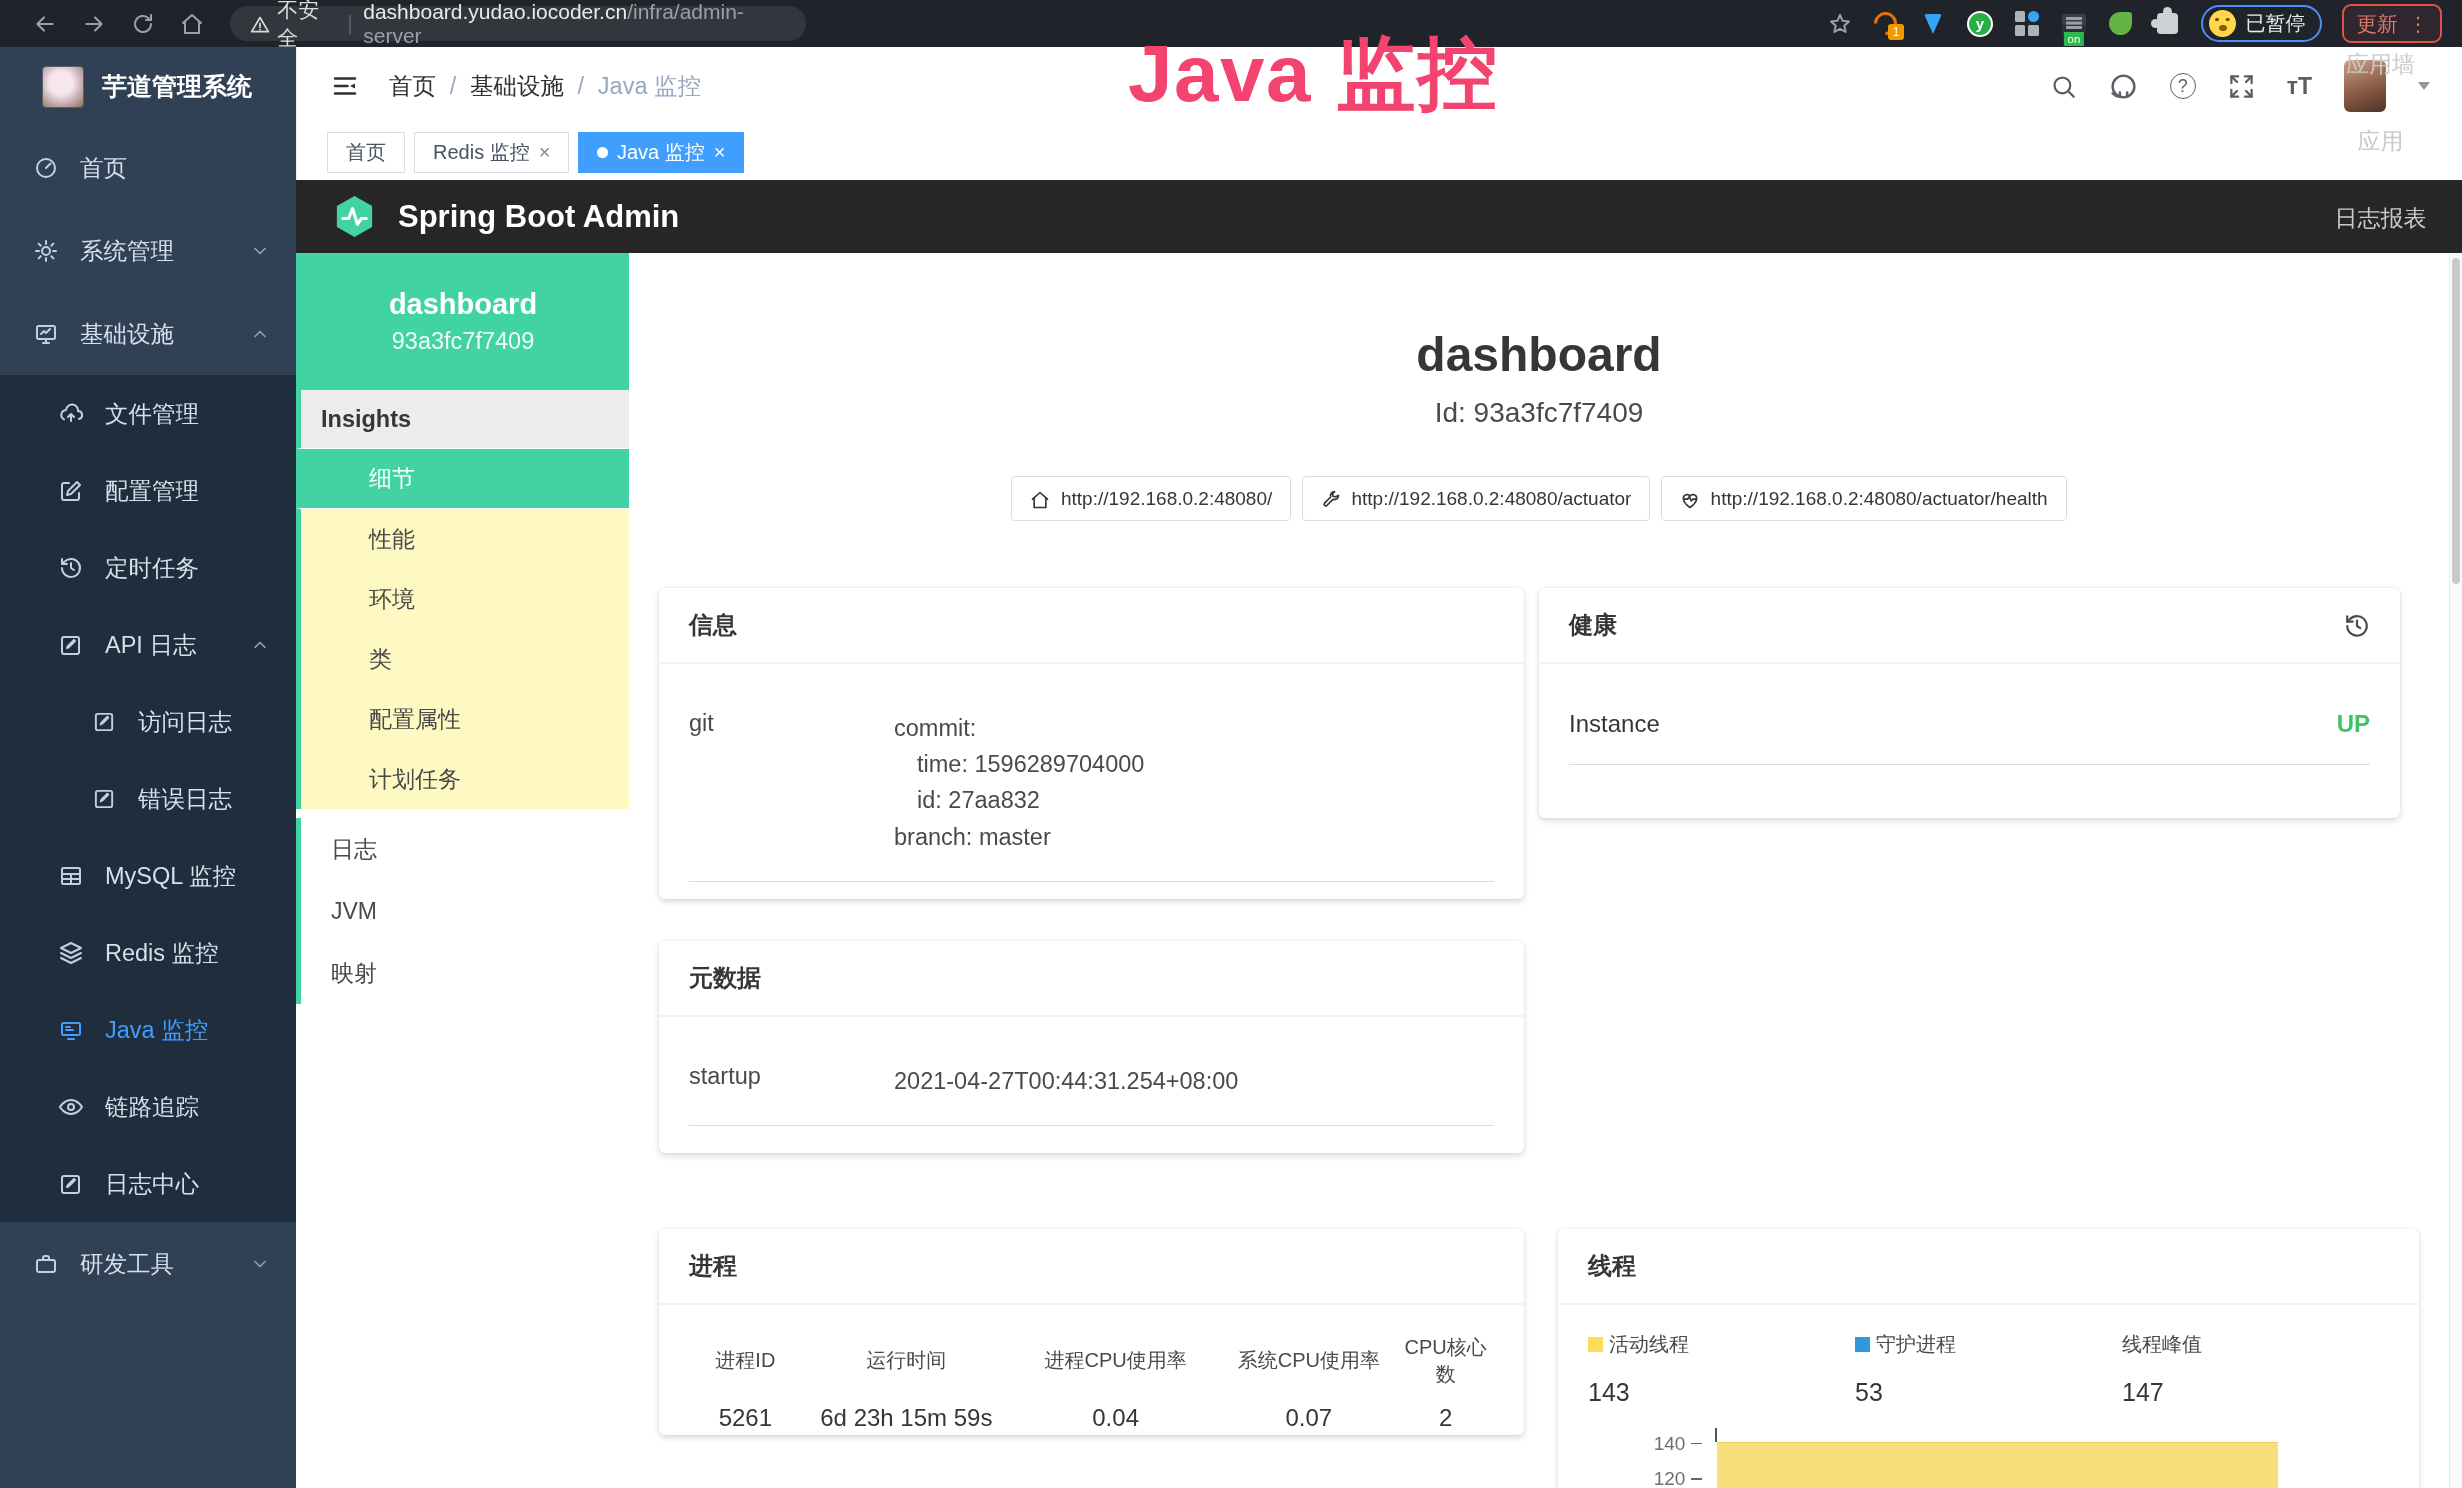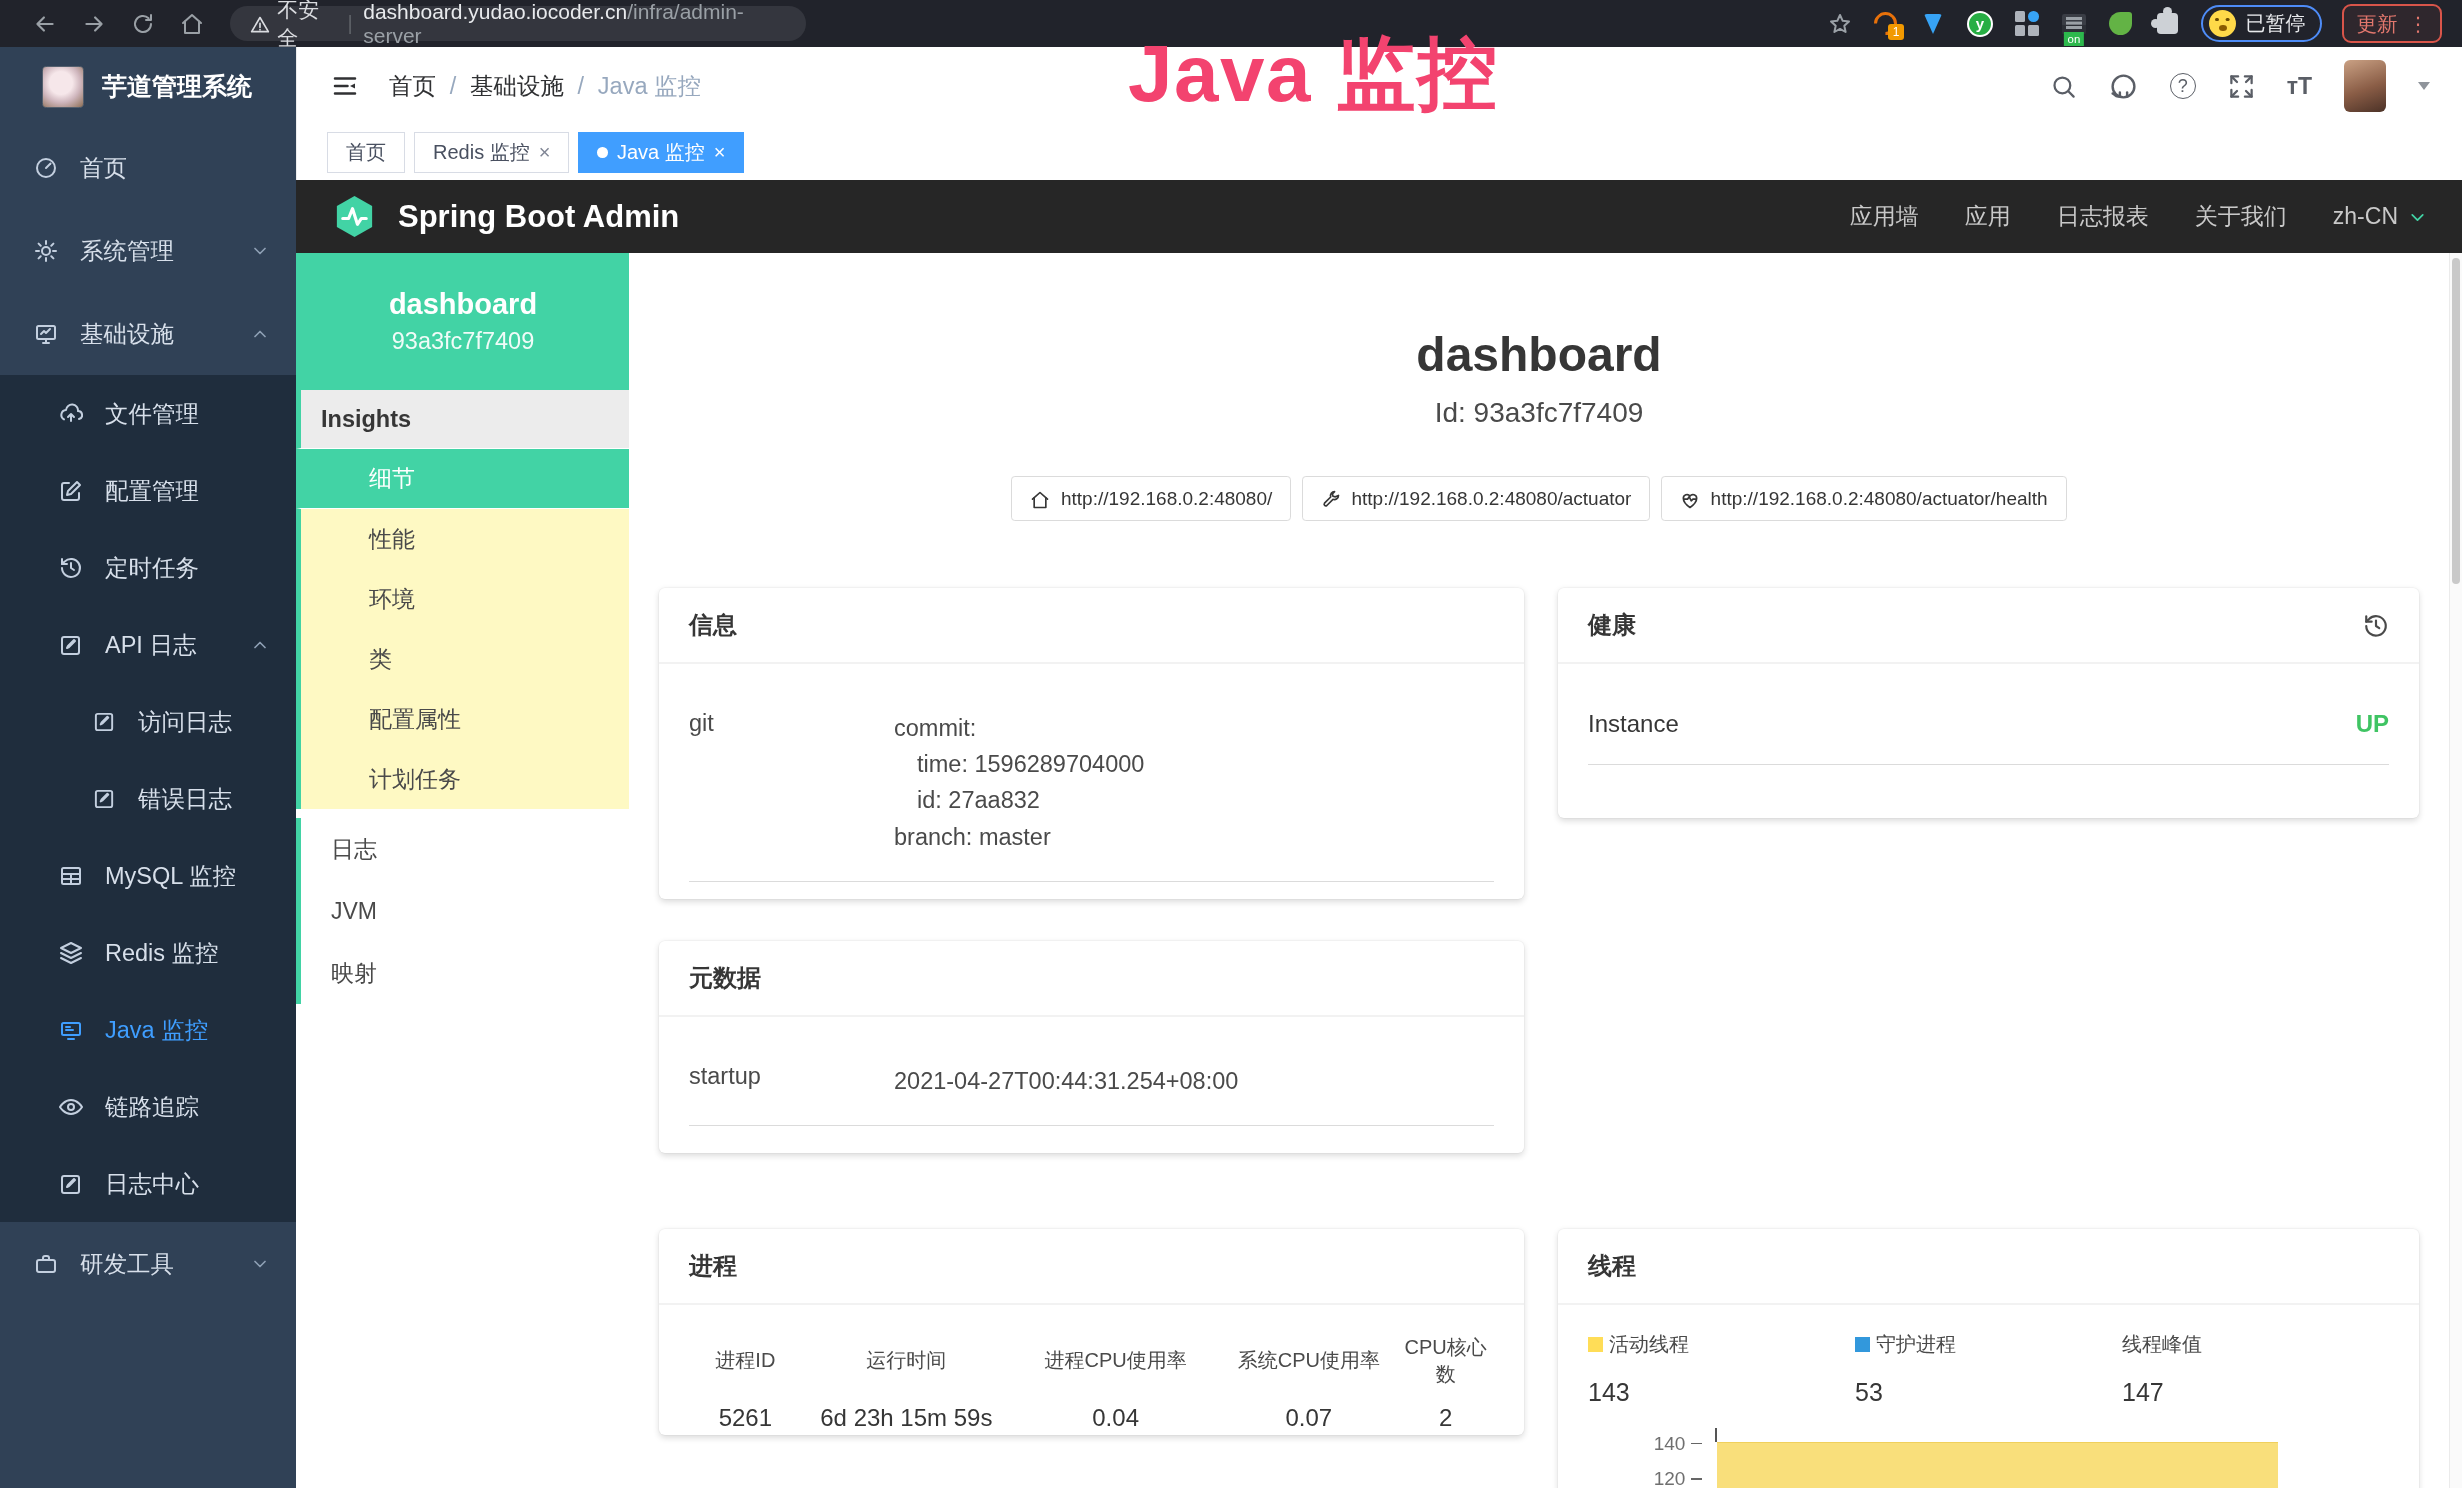--- a/index.html
+++ b/index.html
@@ -73,21 +73,21 @@
   .vtab { height:41px; display:flex; align-items:center; padding:0 18px; border:0.8px solid #d8dce5; background:#fff; color:#495060; font-size:20px; gap:9px; }
   .vtab .x { font-size:20px; color:#808695; }
   .vtab.active { background:#409eff; border-color:#409eff; color:#fff; }
   .vtab.active .x { color:#fff; }
   .dot { width:10.6px; height:10.6px; border-radius:50%; background:#fff; }
 
   
   .sba-header { position:absolute; left:296px; top:180px; width:2167px; height:73px; background:#262626; display:flex; align-items:center; padding:2px 35px; }
   .hex { width:47px; height:47px; }
   .sba-brand { color:#fff; font-size:31px; font-weight:bold; margin-left:20px; }
-  .sba-nav { margin-left:auto; display:flex; align-items:center; gap:46px; font-size:23px; color:#c9c9c9; }
+  .sba-nav { margin-left:auto; display:flex; align-items:center; gap:46px; font-size:23px; color:#c9c9c9;flex-direction:column; }
   .locale { display:flex; align-items:center; gap:9px; }
   .locale .icon { color:#42d3a5; }
 
   
   .sba-side { position:absolute; left:296px; top:253px; width:334px; height:1236px; background:#fff; }
   .inst-head { height:137px; background:#42d3a5; color:#fff; display:flex; flex-direction:column; align-items:center; justify-content:center; gap:7.6px; }
   .inst-name { font-size:29px; font-weight:bold; }
   .inst-id { font-size:23.5px; color:rgba(255,255,255,.92); }
   .side-sec { height:59px; background:#ececec; border-left:5.3px solid #42d3a5; display:flex; align-items:center; padding-left:20px; font-size:23.5px; font-weight:bold; color:#363636; border-bottom:1.5px solid #fff; }
   .side-item { height:60px; background:#fef9c3; border-left:5.3px solid #42d3a5; display:flex; align-items:center; padding-left:68px; font-size:23px; color:#4a4a4a; }
@@ -109,21 +109,21 @@
   .card-h .h-ic { margin-left:auto; color:#4a4a4a; font-weight:normal; }
   .card-b { padding:35px 30px 23px; }
   .kv { display:flex; padding:10.6px 0 26px; border-bottom:0.8px solid #dbdbdb; }
   .kv-key { width:205px; font-size:23.5px; color:#4a4a4a; }
   .kv-val { font-size:23.5px; color:#4a4a4a; line-height:1.55; }
   .kv-val .ind { padding-left:23px; }
   .kv-right { margin-left:auto; font-size:24px; font-weight:bold; }
   .up { color:#3fc463; }
 
   .card-info   { left:30px;   top:335px;  width:865px; height:311px; }
-  .card-health { left:929px; top:335px;  width:861px; height:230px; }
+  .card-health { left:910px; top:335px;  width:861px; height:230px; }
   .card-meta   { left:30px;   top:688px;  width:865px; height:212px; }
   .card-proc   { left:30px;   top:976px; width:865px; height:206px; }
   .card-thr    { left:929px; top:976px; width:861px; height:319px; }
 
   table.ptab { width:100%; border-collapse:collapse; }
   table.ptab th { font-size:20px; color:#4a4a4a; font-weight:normal; text-align:center; padding:7.6px 4.6px 13.7px; }
   table.ptab td { font-size:24px; color:#363636; text-align:center; padding:3px 4.6px; }
 
   .legend-row { display:flex; }
   .legend-cell { flex:1; }

